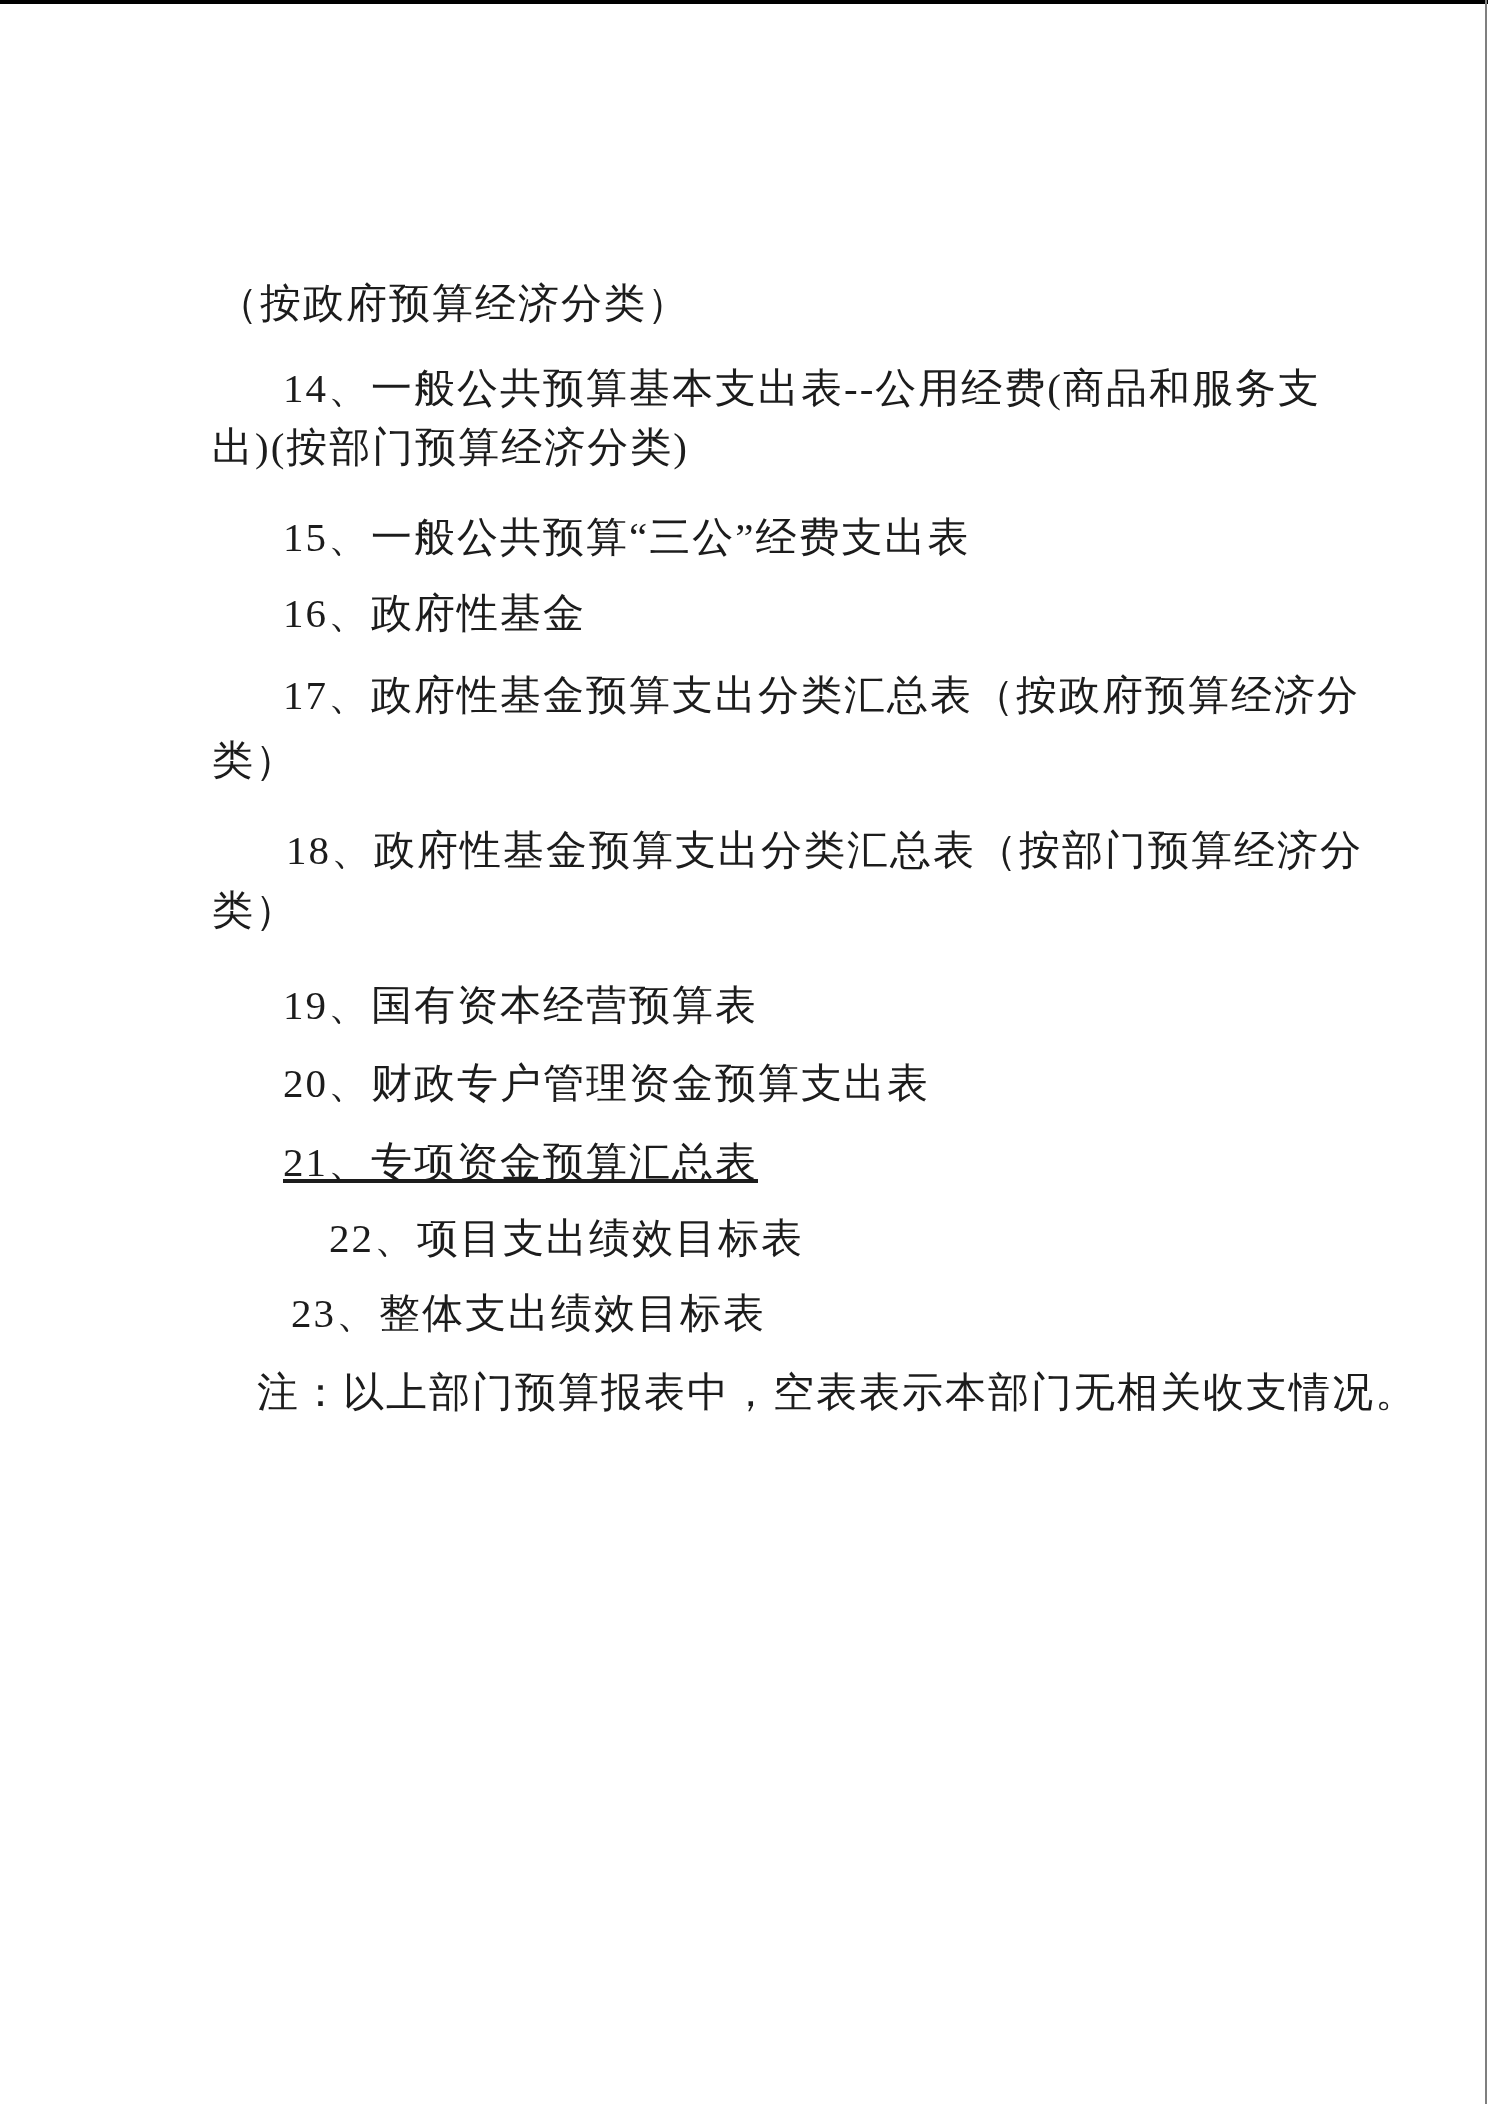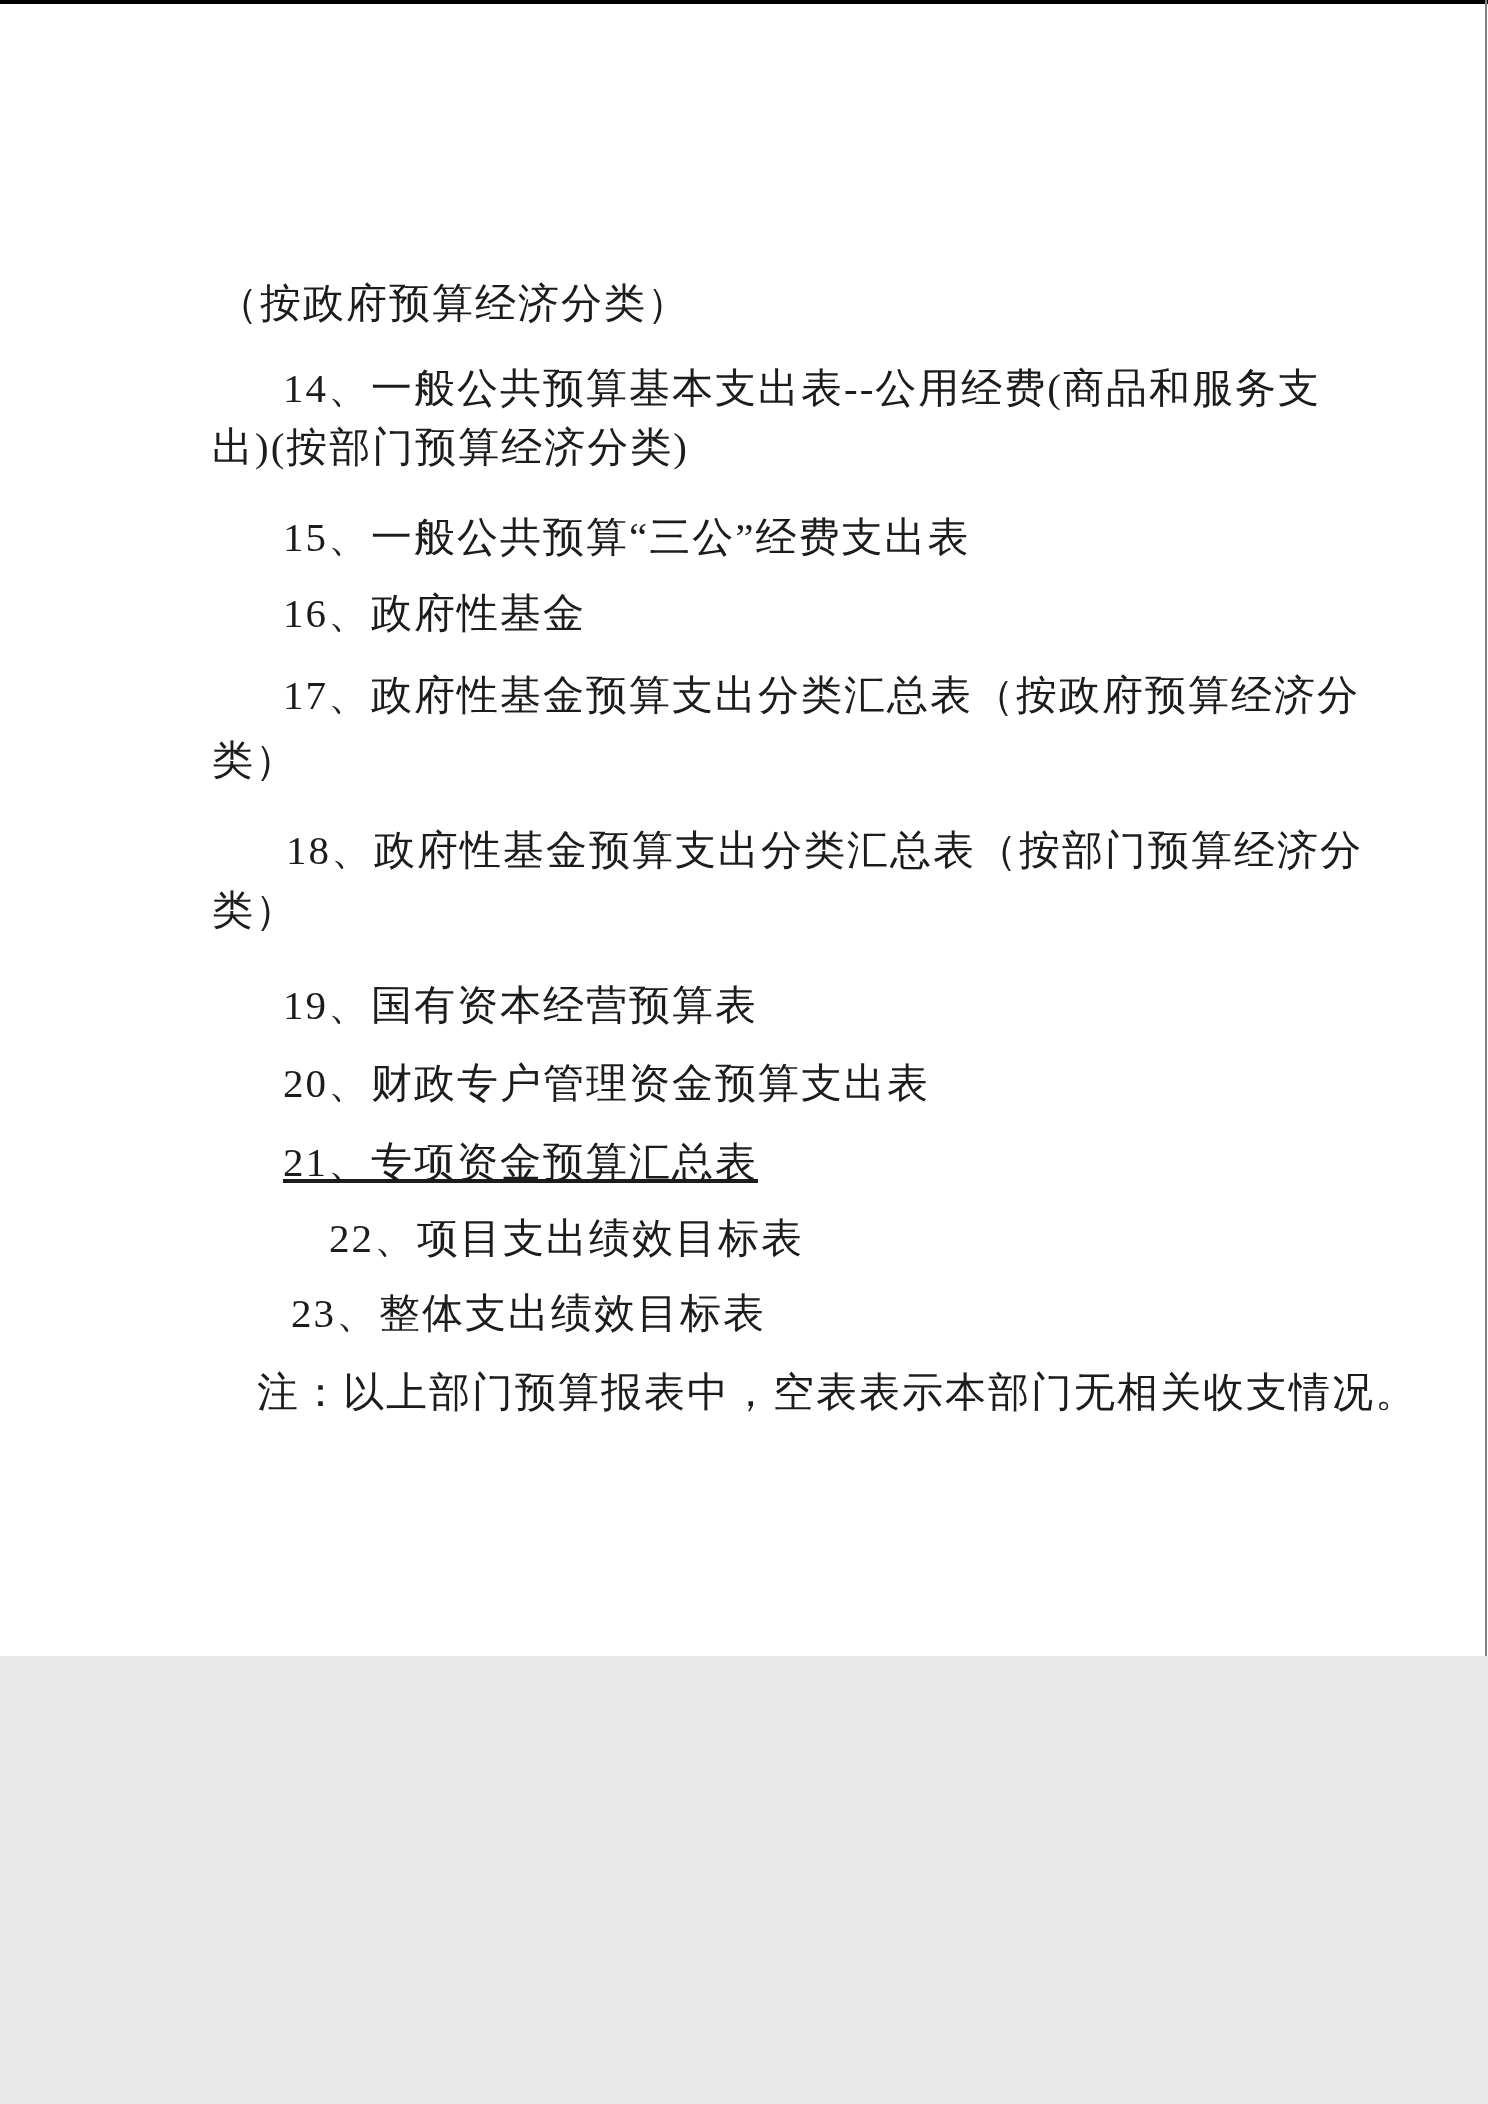--- a/index.html
+++ b/index.html
@@ -3,21 +3,21 @@
 <meta charset="utf-8">
 <style>
   html, body {
     margin: 0;
     padding: 0;
     background: #e8e8e8;
   }
   .page {
     position: relative;
     width: 1488px;
-    height: 1656px;
+    height: 2104px;
     background: #ffffff;
     overflow: hidden;
     font-family: "Liberation Serif", "DejaVu Serif", serif;
   }
   .edge-top {
     position: absolute;
     top: 0; left: 0;
     width: 1488px;
     height: 4px;
     background: #000000;

